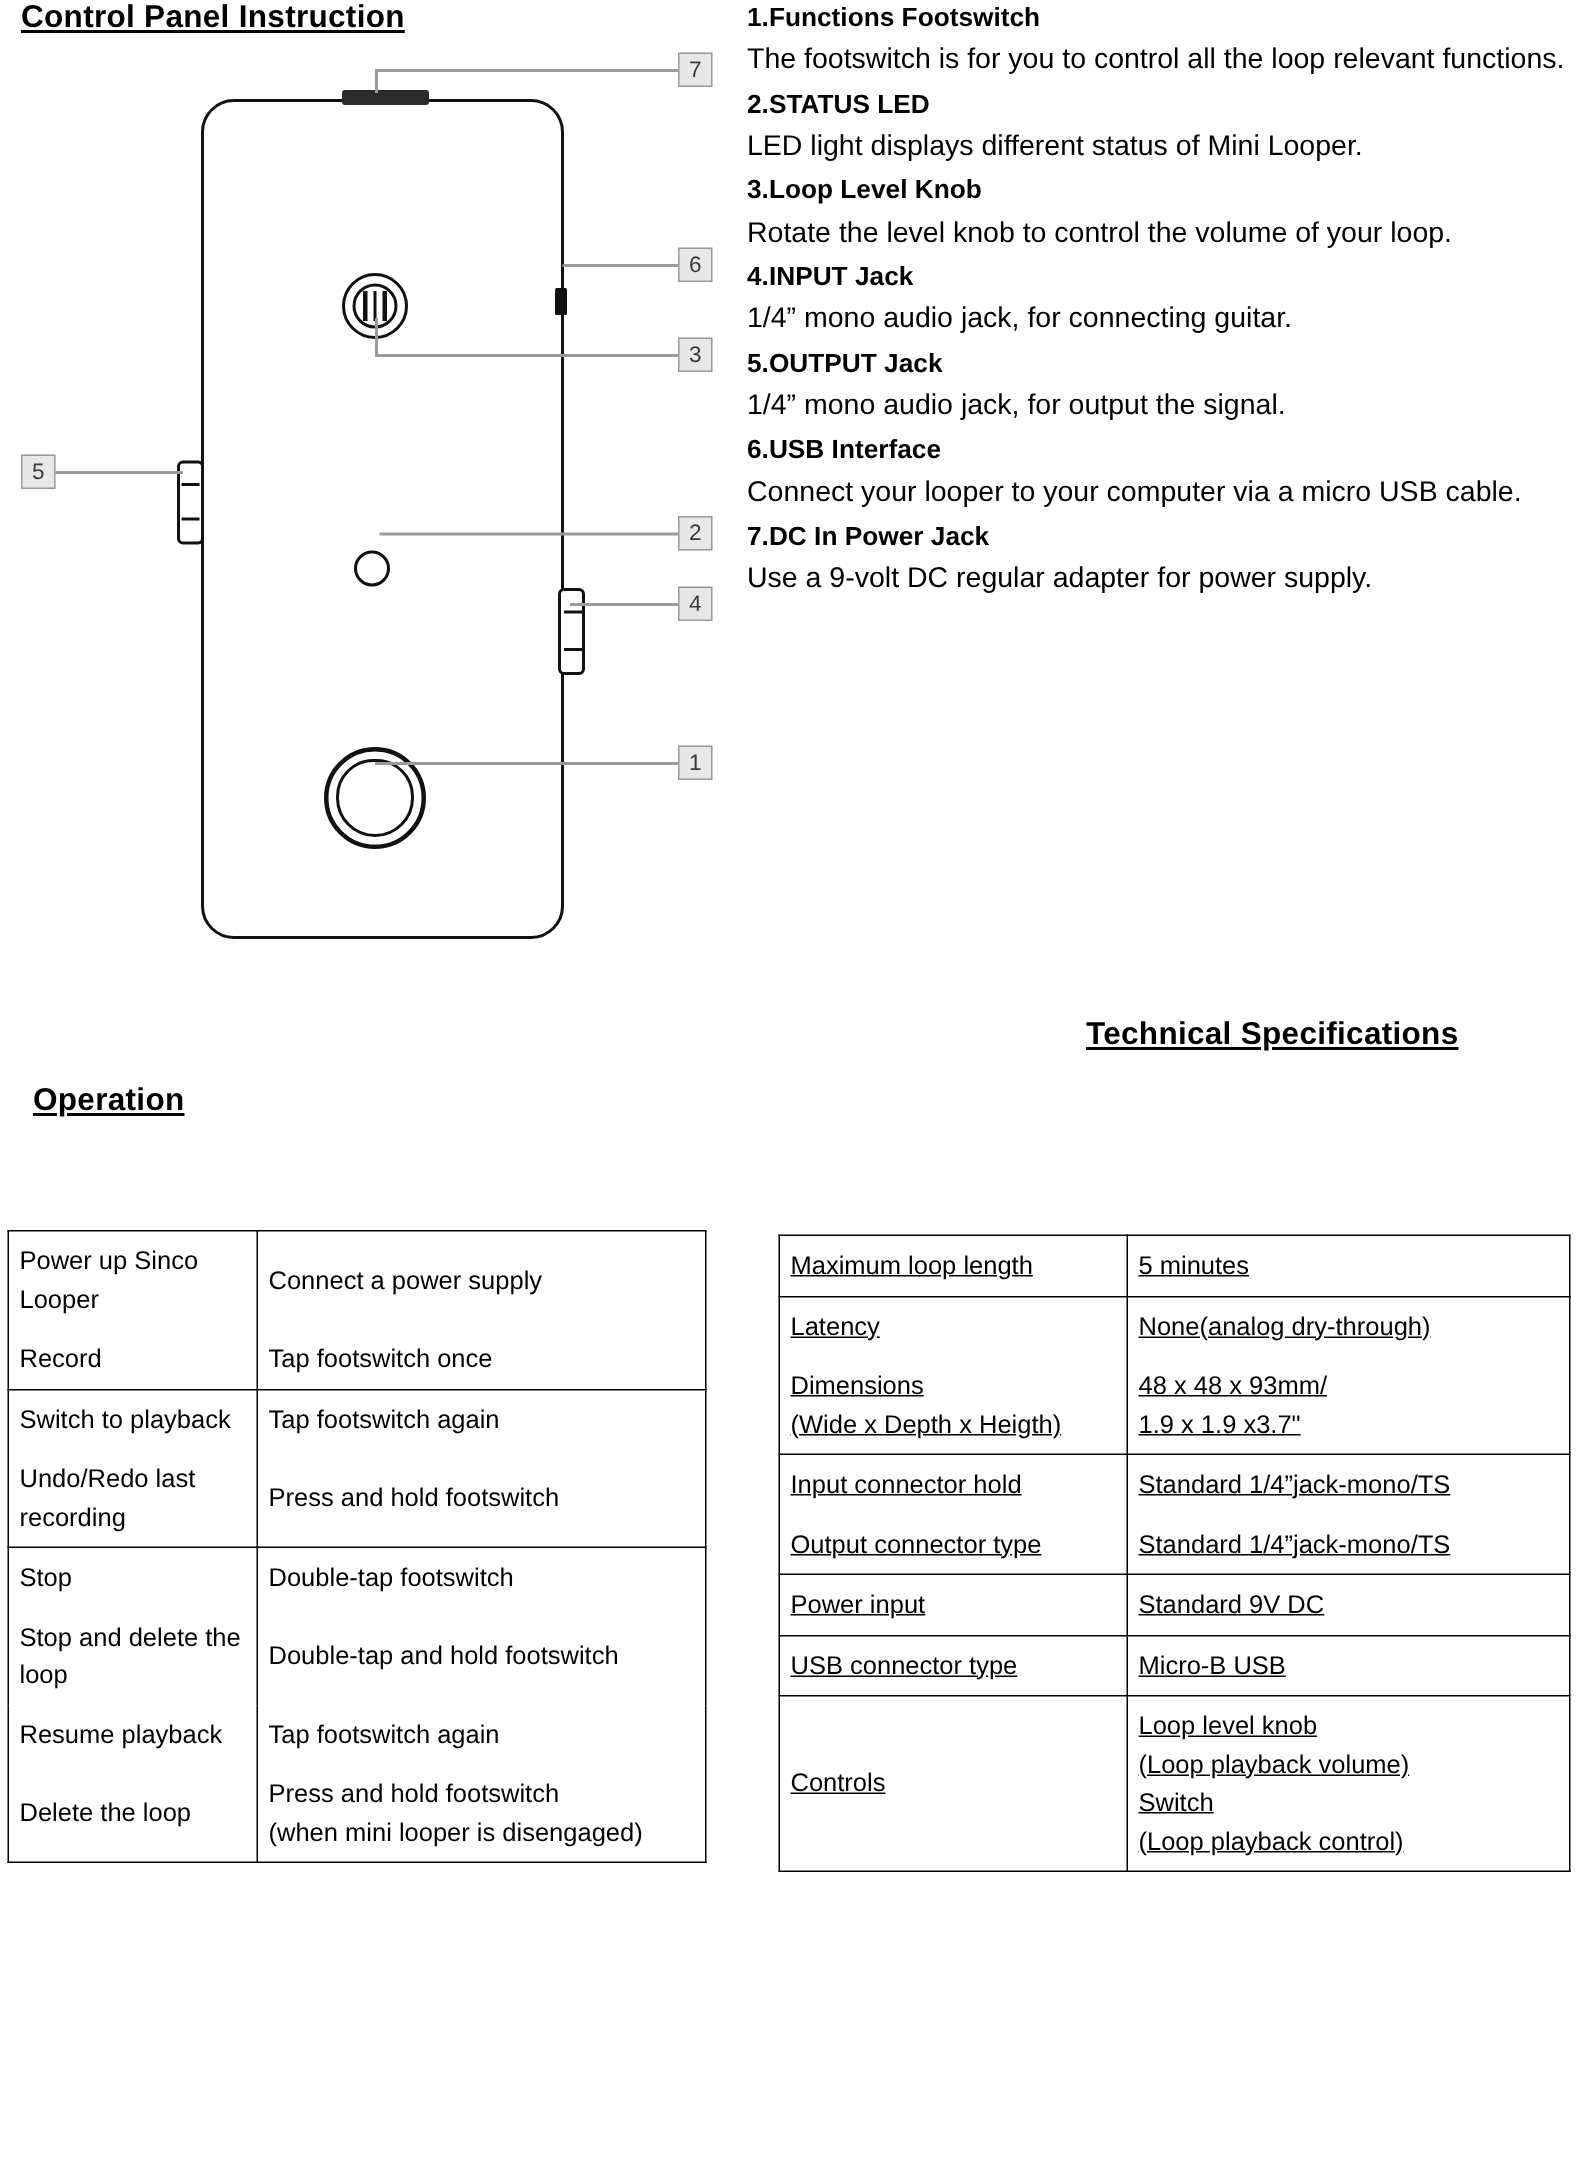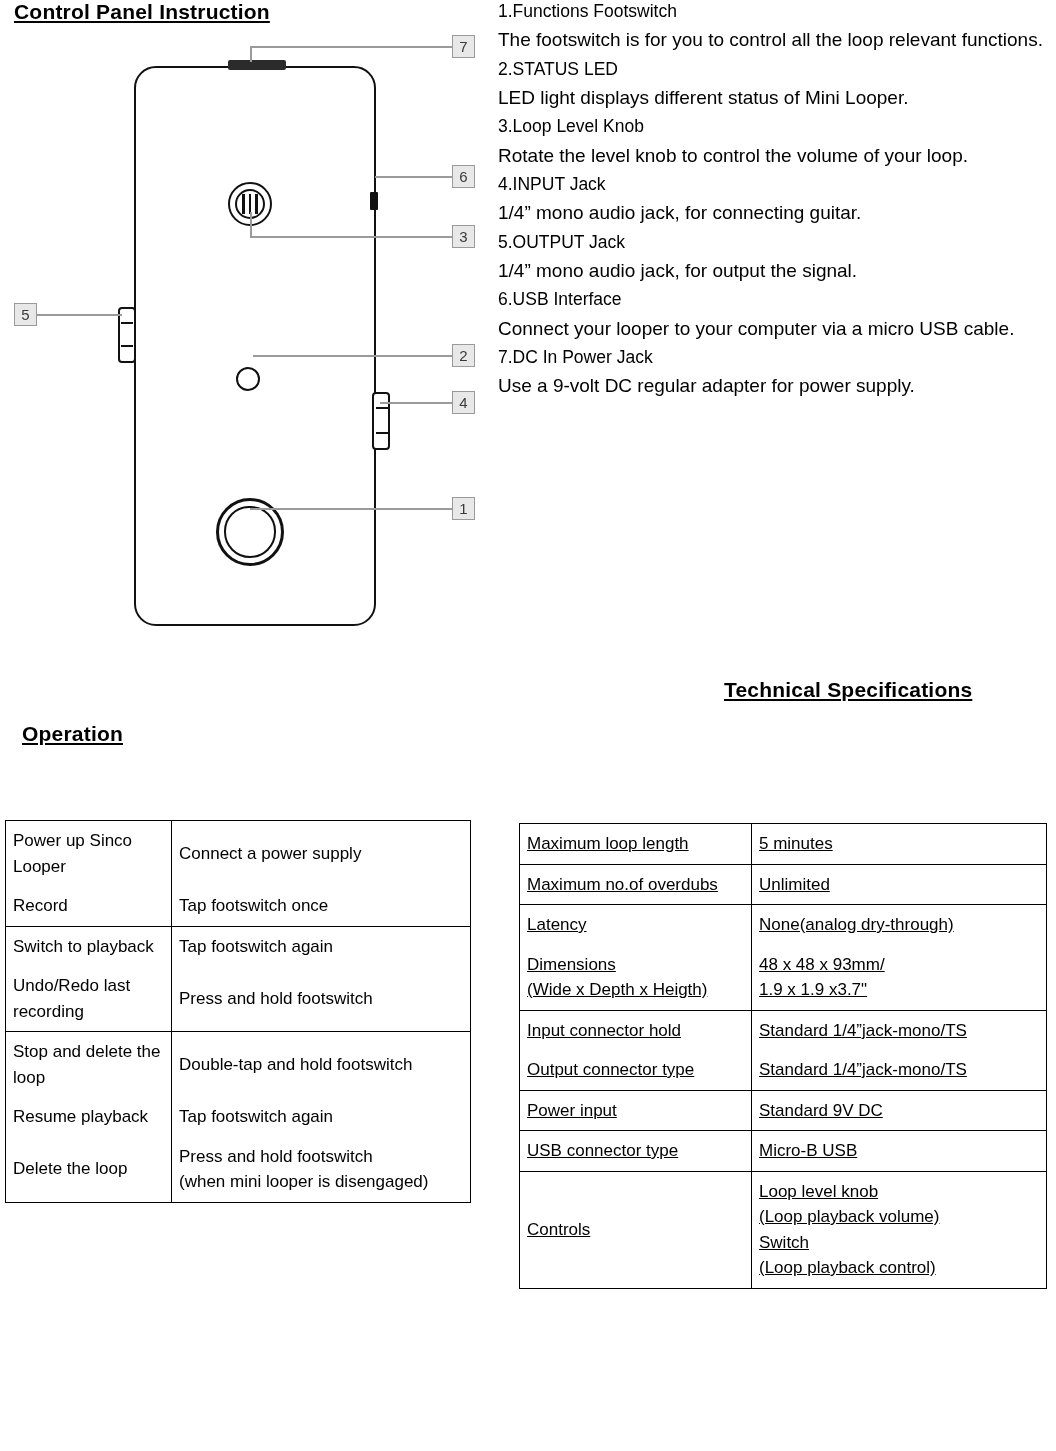--- a/index.html
+++ b/index.html
@@ -201,21 +201,21 @@
   }
   
   #functions {
     position: absolute;
     left: 498px;
     top: 0px;
     width: 545px;
   }
   #functions .f-title {
     font-size: 17.5px;
-    font-weight: normal;
+    font-weight: bold;
     margin: 0 0 5px 0;
     line-height: 1.28;
   }
   #functions .f-desc {
     font-size: 19px;
     margin: 0 0 5px 0;
     line-height: 1.33;
   }
   
   #tech-spec-heading {
@@ -352,20 +352,24 @@
     </tr>
     <tr>
       <td class="nb">Switch to playback</td>
       <td class="nb">Tap footswitch again</td>
     </tr>
     <tr>
       <td class="nt">Undo/Redo last recording</td>
       <td class="nt">Press and hold footswitch</td>
     </tr>
     <tr>
+      <td class="nb">Stop</td>
+      <td class="nb">Double-tap footswitch</td>
+    </tr>
+    <tr>
       <td class="nt nb">Stop and delete the loop</td>
       <td class="nt nb">Double-tap and hold footswitch</td>
     </tr>
     <tr>
       <td class="nt nb">Resume playback</td>
       <td class="nt nb">Tap footswitch again</td>
     </tr>
     <tr>
       <td class="nt">Delete the loop</td>
       <td class="nt cell-multiline">Press and hold footswitch
@@ -374,24 +378,20 @@
   </tbody>
     </table>
 
   <table id="spec-table">
     <tbody>
         <tr>
       <td>Maximum loop length</td>
       <td>5 minutes</td>
     </tr>
     <tr>
-      <td class="cell-multiline">Maximum no.of overdubs</td>
-      <td>Unlimited</td>
-    </tr>
-    <tr>
       <td class="nb">Latency</td>
       <td class="nb">None(analog dry-through)</td>
     </tr>
     <tr>
       <td class="nt cell-multiline">Dimensions
 (Wide x Depth x Heigth)</td>
       <td class="nt cell-multiline">48 x 48 x 93mm/
 1.9 x 1.9 x3.7"</td>
     </tr>
     <tr>

